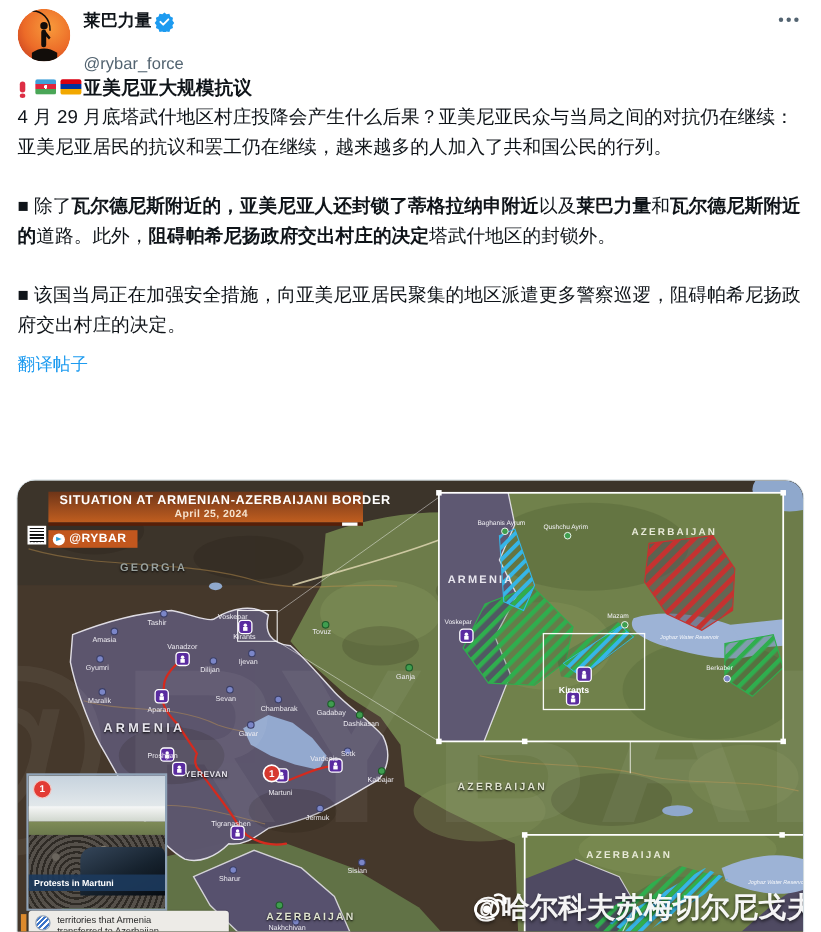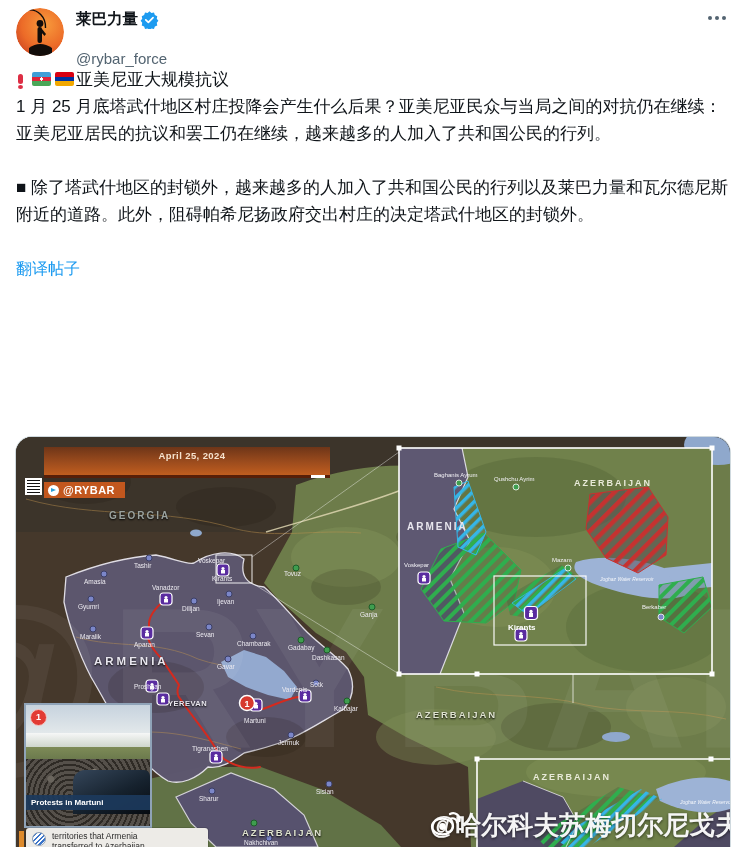--- a/index.html
+++ b/index.html
@@ -11,28 +11,28 @@
   .id{position:absolute;left:60px;top:3px;}
   .nrow{display:flex;align-items:center;gap:2px;}
   .dname{font-weight:bold;font-size:15.5px;}
   .handle{font-size:15px;color:#536471;margin-top:20px;}
   .more{position:absolute;right:0;top:6px;display:flex;gap:3px;padding:4px;cursor:pointer;}
   .more i{width:4px;height:4px;border-radius:50%;background:#536471;}
   
   .body{position:absolute;left:16px;top:66px;width:714px;font-size:17px;line-height:27px;}
   .body p{margin:0 0 0 0;}
   .pgap{margin-top:27px !important;}
-  b{font-weight:normal;}
+  b{font-weight:bold;}
   .excl{display:inline-block;width:5px;height:10px;background:#dd2e44;border-radius:2.5px;position:relative;margin:0 7px 0 2px;vertical-align:1px;}
   .excl::after{content:"";position:absolute;bottom:-5px;left:0;width:5px;height:4px;border-radius:50%;background:#dd2e44;}
   .flag{display:inline-block;width:19px;height:14px;border-radius:2px;margin:0 2px;vertical-align:-1px;}
   .flag-az{background:radial-gradient(circle at 50% 50%,#fff 0 1.6px,rgba(0,0,0,0) 1.7px),
     linear-gradient(180deg,#3f9fd8 0 33%,#e0243b 33% 66%,#4aa657 66% 100%);}
   .flag-am{background:linear-gradient(180deg,#d90012 0 33%,#0033a0 33% 66%,#f2a800 66% 100%);}
-  .trans{display:inline-block;margin-top:27px;color:#1d9bf0;font-size:16px;cursor:pointer;text-decoration:none;}
+  .trans{display:inline-block;margin-top:9px;color:#1d9bf0;font-size:16px;cursor:pointer;text-decoration:none;}
   
   .map{position:absolute;left:16px;top:437px;width:714px;height:410px;border-radius:16px 16px 0 0;
        overflow:hidden;background:#473c2f;box-shadow:0 0 0 1px #cfd9de;cursor:pointer;}
   .map svg{position:absolute;left:0;top:0;}
   .banner{position:absolute;left:28px;top:10px;width:286px;height:28px;
     background:linear-gradient(180deg,#6e3518 0%,#9d4c1d 55%,#c05e1f 100%);
     color:#fff;padding:2px 0 0 10px;box-sizing:border-box;}
   .banner .t{font-size:11.5px;font-weight:bold;letter-spacing:.6px;white-space:nowrap;}
   .banner .d{font-size:9.5px;color:#f6e2cd;font-weight:bold;margin-top:1px;letter-spacing:.4px;text-align:center;}
   .bline{position:absolute;left:28px;top:38px;width:286px;height:3px;background:#571f08;}
@@ -113,22 +113,23 @@
         <i></i>
         <i></i>
         <i></i>
       </div>
   </div>
 
   <div class="body">
     <p>
       <span class="excl"></span><span class="flag flag-az"></span><span class="flag flag-am"></span><b>亚美尼亚大规模抗议</b>
     </p>
-    <p>1 月 25 月底塔武什地区村庄投降会产生什么后果？亚美尼亚民众与当局之间的对抗仍在继续：亚美尼亚居民的抗议和罢工仍在继续，越来越多的人加入了共和国公民的行列。</p>
-    <p class="pgap"><span>■ 除了</span><b>塔武什地区的封锁外，越来越多的人加入了共和国公民的行列</b><span>以及</span><b>莱巴力量</b><span>和</span><b>瓦尔德尼斯附近的</b><span>道路。此外，</span><b>阻碍帕希尼扬政府交出村庄的决定</b><span>塔武什地区的封锁外。</span></p>
+    <p>4 月 29 月底塔武什地区村庄投降会产生什么后果？亚美尼亚民众与当局之间的对抗仍在继续：亚美尼亚居民的抗议和罢工仍在继续，越来越多的人加入了共和国公民的行列。</p>
+    <p class="pgap"><span>■ 除了</span><b>瓦尔德尼斯附近的，亚美尼亚人还封锁了蒂格拉纳申附近</b><span>以及</span><b>莱巴力量</b><span>和</span><b>瓦尔德尼斯附近的</b><span>道路。此外，</span><b>阻碍帕希尼扬政府交出村庄的决定</b><span>塔武什地区的封锁外。</span></p>
+    <p class="pgap">■ 该国当局正在加强安全措施，向亚美尼亚居民聚集的地区派遣更多警察巡逻，阻碍帕希尼扬政府交出村庄的决定。</p>
     <a class="trans">翻译帖子</a>
   </div>
 
   <div class="map">
     <svg width="714" height="410" viewBox="0 0 714 410">
       <defs>
         <pattern id="hG" width="9" height="9" patternTransform="rotate(45)" patternUnits="userSpaceOnUse">
           <rect width="9" height="9" fill="rgba(40,90,50,.25)"></rect>
             <rect width="4" height="9" fill="#2fae4e"></rect>
           </pattern>
@@ -391,20 +392,21 @@
         </g>
         <path d="M461,410 L461,322 L714,322" fill="none" stroke="#fff" stroke-width="1.6"></path>
         <g fill="#fff">
             <rect x="458.5" y="319.5" width="5" height="5"></rect>
             <rect x="692.5" y="319.5" width="5" height="5"></rect>
           </g>
       </g>
     </svg>
 
     <div class="banner">
+      <div class="t">SITUATION AT ARMENIAN-AZERBAIJANI BORDER</div>
       <div class="d">April 25, 2024</div>
     </div>
     <div class="bline">
         <i></i>
       </div>
     <div class="qr">
         <i></i>
       </div>
     <div class="rybadge">
       <span class="tg"></span>

